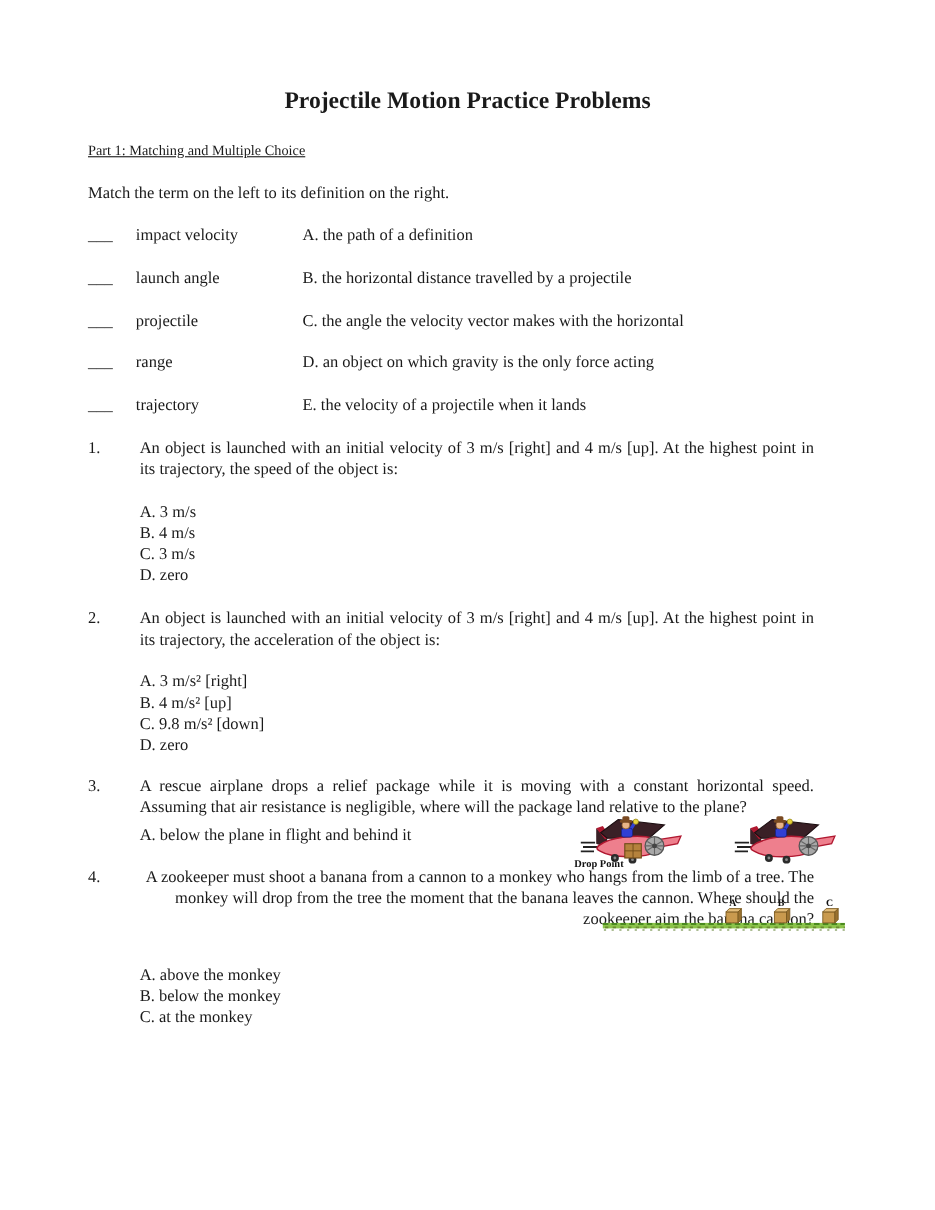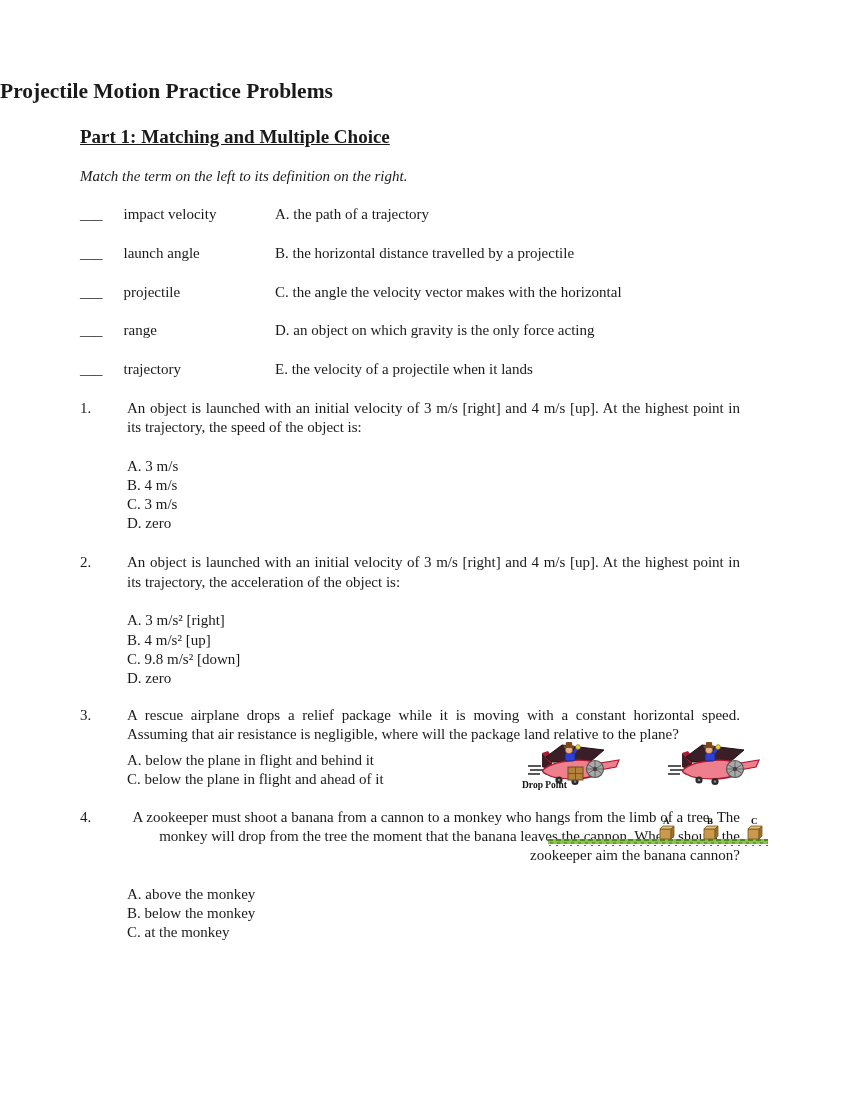--- a/index.html
+++ b/index.html
@@ -8,52 +8,52 @@
     width:850px; height:1100px;
     box-sizing:border-box;
     padding:78px 110px 0 80px;
     background:#ffffff;
     font-family:"Liberation Serif","DejaVu Serif",serif;
     font-size:15px; line-height:19.2px;
     color:#1a1a1a;
   }
   .doc-title {
     margin:0 -110px 23px -80px;
-    text-align:left;
+    text-align:center;
     font-size:21.5px; line-height:26px;
     font-weight:bold;
   }
   .part-heading {
     margin:0 0 21px 0;
-    font-size:19px; line-height:19px;
-    font-weight:bold;
+    font-size:13px; line-height:19px;
+    font-weight:normal;
     text-decoration:underline;
   }
-  .instructions { margin:0 0 19px 0;font-style:italic; }
+  .instructions { margin:0 0 19px 0; }
 
   .match-row { margin:0 0 19.5px 0; }
   .term-cell { display:inline-block; width:195px; vertical-align:top; }
   .blank { margin-right:21px; }
 
   .question { display:flex; margin:0; }
   .q1 { margin-top:14px; }
   .q2 { margin-top:20px; }
   .q3 { margin-top:18px; position:relative; }
   .q4 { margin-top:19px; }
   .qnum { width:47px; flex-shrink:0; }
   .qbody { width:613px; }
   .qtext { margin:0; text-align:justify; }
   .qtext.left { text-align:right; }
 
   .opts { display:flex; margin-top:19.5px;flex-direction:column; }
   .opt-col1 { width:148px; }
   .opt-col2 { width:148px; }
   .opt-col3 { width:145px; }
   .opt-col4 { flex:1; }
-  .optw-col1 { width:168px; }
+  .optw-col1 { width:168px;margin-top:12px; }
   .optw-col2 { width:171px; }
   .optw-col3 { flex:1; }
 
   .opt-list { margin-top:6px; width:400px; }
   .opt-line { margin:0; }
 
   .q3-figure {
     position:absolute;
     left:440px; top:35px;
     width:250px; height:110px;
@@ -70,21 +70,21 @@
 <div class="page">
 
   <h1 class="doc-title">Projectile Motion Practice Problems</h1>
 
   <div class="part-heading">Part 1: Matching and Multiple Choice</div>
 
   <p class="instructions">Match the term on the left to its definition on the right.</p>
 
   <div>
     <div class="match-row">
-      <span class="term-cell"><span class="blank">___</span><span>impact velocity</span></span><span>A. the path of a trajectory</span>
+      <span class="term-cell"><span class="blank">___</span><span>impact velocity</span></span><span>A. the path of a definition</span>
     </div>
     <div class="match-row">
       <span class="term-cell"><span class="blank">___</span><span>launch angle</span></span><span>B. the horizontal distance travelled by a projectile</span>
     </div>
     <div class="match-row">
       <span class="term-cell"><span class="blank">___</span><span>projectile</span></span><span>C. the angle the velocity vector makes with the horizontal</span>
     </div>
     <div class="match-row">
       <span class="term-cell"><span class="blank">___</span><span>range</span></span><span>D. an object on which gravity is the only force acting</span>
     </div>
@@ -118,21 +118,20 @@
       </div>
     </div>
   </div>
 
   <div class="question q3">
     <div class="qnum">3.</div>
     <div class="qbody">
       <p class="qtext">A rescue airplane drops a relief package while it is moving with a constant horizontal speed. Assuming that air resistance is negligible, where will the package land relative to the plane?</p>
       <div class="opt-list">
         <p class="opt-line">A. below the plane in flight and behind it</p>
-        <p class="opt-line">C. below the plane in flight and ahead of it</p>
       </div>
     </div>
 
     <svg class="q3-figure" viewBox="0 0 250 110">
       <defs>
         <g id="plane">
 
           <path d="M0,25 h13 M2,29 h14 M0,33 h12" stroke="#222" stroke-width="1.6" fill="none"></path>
 
           <polygon points="14,12 24,20 24,30 14,26" fill="#3a2026"></polygon>

